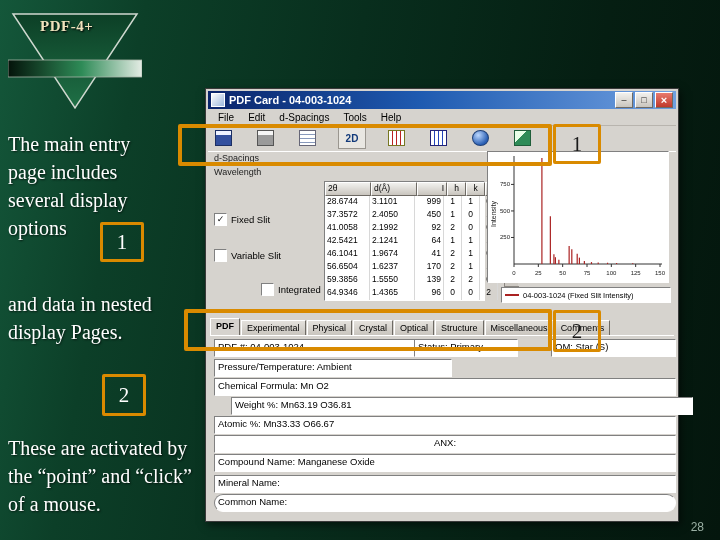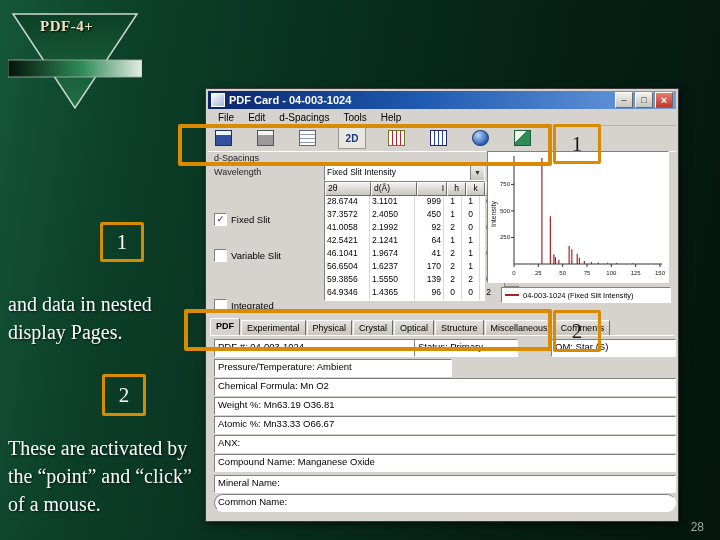--- a/index.html
+++ b/index.html
@@ -121,20 +121,21 @@
             <stop offset=".55" stop-color="#2e8b57"></stop>
             <stop offset="1" stop-color="#e4ece4"></stop>
         </linearGradient>
       </defs>
       <polygon points="5,6 129,6 67,100" fill="url(#triG)" stroke="#cfd8cf" stroke-width="1.5"></polygon>
       <rect x="0" y="52" width="134" height="17" fill="url(#barG)" stroke="#a7b5a7" stroke-width="0.8"></rect>
     </svg>
     <div class="logo-text">PDF-4+</div>
   </div>
 
+  <div class="para p1">The main entry page includes several display options</div>
   <div class="callout-box on-slide c1">
     <span>1</span>
   </div>
   <div class="para p2">and data in nested display Pages.</div>
   <div class="callout-box on-slide c2">
     <span>2</span>
   </div>
   <div class="para p3">These are activated by the “point” and “click” of a mouse.</div>
   <div class="page-number">28</div>
 
@@ -179,34 +180,30 @@
         </span>
       <span class="tbicon ic-export">
           <span class="ig"></span>
         </span>
     </div>
 
     <div class="group-label">d-Spacings</div>
     <div class="small-label" style="left:8px;top:78px;">Wavelength</div>
 
 
-    <div class="combo" style="left:118px;top:74px;width:159px;">
-      <span class="combo-text">Fixed Slit Intensity</span>
-      <span class="combo-btn">▼</span>
-    </div>
 
     <div class="cbrow" style="top:124px;">
       <span class="cbx">✓</span>
       <span class="cblabel">Fixed Slit</span>
     </div>
     <div class="cbrow" style="top:160px;justify-content:center;">
       <span class="cbx"></span>
       <span class="cblabel">Variable Slit</span>
     </div>
-    <div class="cbrow" style="top:210px;">
+    <div class="cbrow" style="top:194px;margin-left:47px;">
       <span class="cbx"></span>
       <span class="cblabel">Integrated</span>
     </div>
 
     <div class="dtable">
       <div class="tgrid">
         <div class="thead">
             <span class="tcell th">2θ</span>
             <span class="tcell th">d(Å)</span>
             <span class="tcell th">I</span>
@@ -344,23 +341,23 @@
         <span class="tab">Structure</span>
         <span class="tab">Miscellaneous</span>
         <span class="tab">Comments</span>
       </div>
 
     <div class="field" style="left:8px;top:250px;width:195px;">PDF #: 04-003-1024</div>
     <div class="field" style="left:208px;top:250px;width:96px;">Status: Primary</div>
     <div class="field" style="left:345px;top:250px;width:117px;">QM: Star (S)</div>
     <div class="field" style="left:8px;top:270px;width:230px;">Pressure/Temperature: Ambient</div>
     <div class="field" style="left:8px;top:289px;width:454px;">Chemical Formula: Mn O2</div>
-    <div class="field" style="left:8px;top:308px;width:454px;">Weight %: Mn63.19 O36.81</div>
+    <div class="field" style="left:25px;top:308px;width:454px;">Weight %: Mn63.19 O36.81</div>
     <div class="field" style="left:8px;top:327px;width:454px;">Atomic %: Mn33.33 O66.67</div>
-    <div class="field" style="left:8px;top:346px;width:454px;">ANX:</div>
+    <div class="field" style="left:8px;top:346px;width:454px;text-align:center;">ANX:</div>
     <div class="field" style="left:8px;top:365px;width:454px;">Compound Name: Manganese Oxide</div>
     <div class="field" style="left:8px;top:386px;width:454px;">Mineral Name:</div>
     <div class="field" style="left:8px;top:405px;width:454px;border-radius:9px;">Common Name:</div>
   </div>
 
   <div class="hl hl1"></div>
   <div class="callout-box on-window w1">
     <span>1</span>
   </div>
   <div class="hl hl2"></div>

